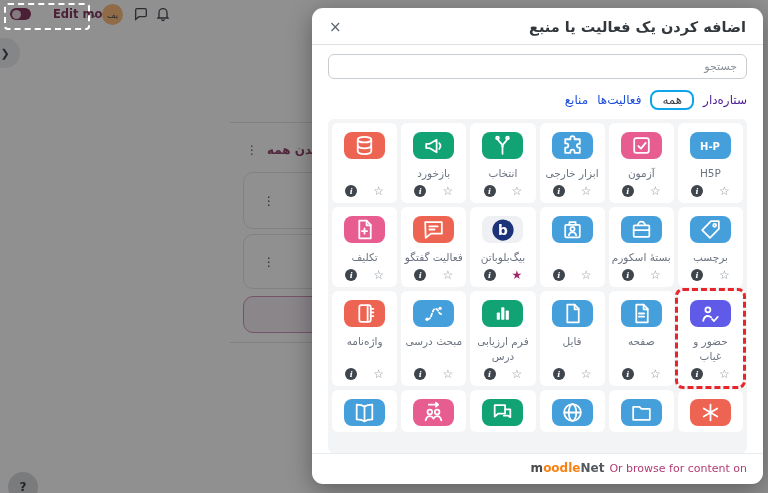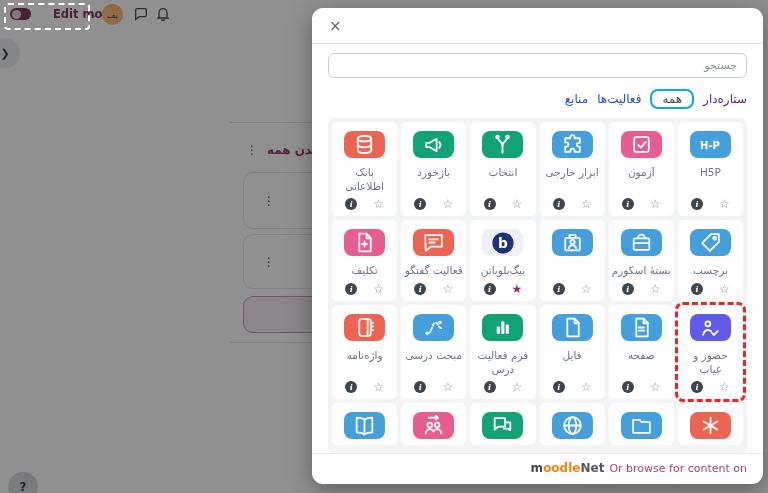--- a/index.html
+++ b/index.html
@@ -103,20 +103,21 @@
 <div class="bg-line" style="left:230px; top:342px; width:110px;"></div>
 <div class="help-btn">
     <span>?</span>
   </div>
 
 <div class="overlay"></div>
 <div class="annot-edit"></div>
 
 <div class="modal">
   <div class="m-header">
+    <span class="m-title">اضافه کردن یک فعالیت یا منبع</span>
     <span class="m-close">×</span>
   </div>
   <div class="m-body">
     <input class="search-input" placeholder="جستجو" style="">
     <div class="tabs" id="tabs">
         <span class="tab muted">ستاره‌دار</span>
         <span class="tab active">همه</span>
         <span class="tab ">فعالیت‌ها</span>
         <span class="tab ">منابع</span>
       </div>
@@ -188,21 +189,20 @@
           </div>
         </div>
         <div class="card">
           <div class="tile" style="background: rgb(238, 100, 82);">
             <svg width="25" height="25" viewBox="0 0 24 24" fill="none" stroke="#fff" stroke-width="1.7" stroke-linecap="round" stroke-linejoin="round">
               <ellipse cx="12" cy="6.4" rx="6.5" ry="2.7"></ellipse>
               <path d="M5.5 6.4v11.2c0 1.5 2.9 2.7 6.5 2.7s6.5-1.2 6.5-2.7V6.4"></path>
               <path d="M5.5 12c0 1.5 2.9 2.7 6.5 2.7s6.5-1.2 6.5-2.7"></path>
             </svg>
           </div>
-          <div class="card-label">بانک اطلاعاتی</div>
           <div class="meta">
             <span class="info-dot">i</span>
             <span class="star">☆</span>
           </div>
         </div>
         <div class="card">
           <div class="tile" style="background: rgb(68, 159, 219);">
             <svg width="25" height="25" viewBox="0 0 24 24" fill="none" stroke="#fff" stroke-width="1.7" stroke-linecap="round" stroke-linejoin="round">
               <path d="M4 12.5L12.5 4H20v7.5L11.5 20 4 12.5z"></path>
               <circle cx="16" cy="8" r="1.4"></circle>
@@ -325,21 +325,21 @@
           </div>
         </div>
         <div class="card">
           <div class="tile" style="background: rgb(18, 163, 117);">
             <svg width="25" height="25" viewBox="0 0 24 24" fill="#fff">
               <rect x="6.5" y="11" width="3" height="7" rx="0.8"></rect>
               <rect x="10.8" y="6" width="3" height="12" rx="0.8"></rect>
               <rect x="15.1" y="9" width="3" height="9" rx="0.8"></rect>
             </svg>
           </div>
-          <div class="card-label">فرم فعالیت درس</div>
+          <div class="card-label">فرم ارزیابی درس</div>
           <div class="meta">
             <span class="info-dot">i</span>
             <span class="star">☆</span>
           </div>
         </div>
         <div class="card">
           <div class="tile" style="background: rgb(68, 159, 219);">
             <svg width="25" height="25" viewBox="0 0 24 24" fill="none" stroke="#fff" stroke-width="1.7" stroke-linecap="round" stroke-linejoin="round">
               <path d="M6.5 17.5c4.5 0 3.5-10 7.5-10 3 0 2.5 5 5.5 5" stroke-dasharray="2.6 2"></path>
               <circle cx="5.8" cy="17.5" r="1.6" fill="#fff" stroke="none"></circle>

